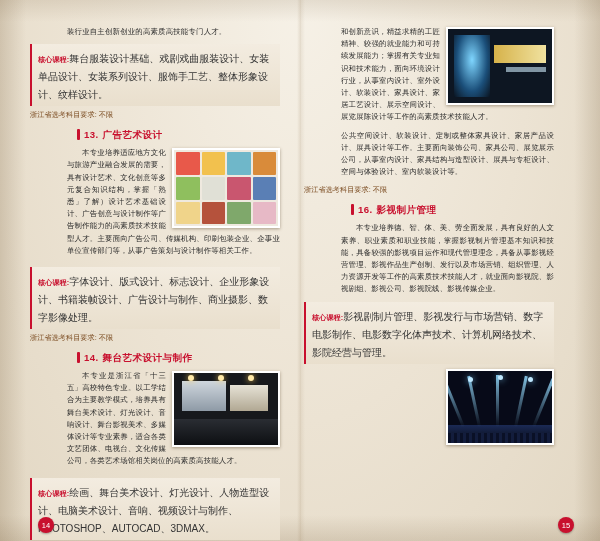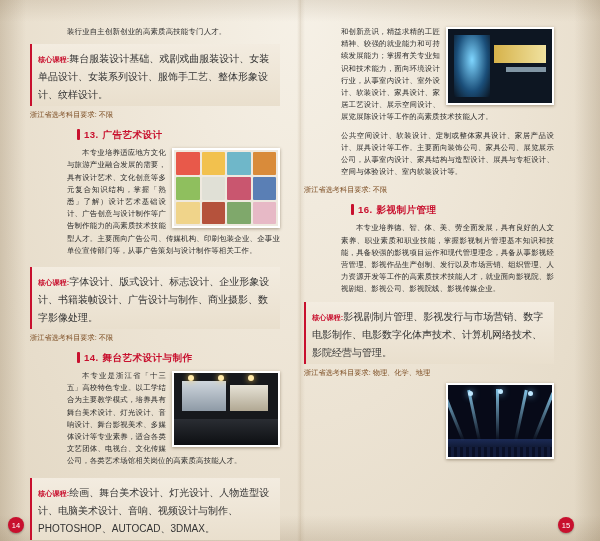--- a/index.html
+++ b/index.html
@@ -117,21 +117,21 @@
   }
   .exam b{color:#7a4a1f;font-weight:normal;}
 
   .pagenum{
     position:absolute;bottom:8px;
     width:16px;height:16px;border-radius:50%;
     background:#c8102e;color:#fff;font-size:7.5px;
     display:flex;align-items:center;justify-content:center;
     box-shadow:0 1px 2px rgba(0,0,0,.3);
   }
-  .pagenum.l{left:8px;text-align:center;}
+  .pagenum.l{left:38px;text-align:center;}
   .pagenum.r{right:26px;}
   .clear{clear:both;height:0;}
 </style>
 </head>
 <body>
 
 <div class="page">
   <div class="vignette"></div>
   <div class="gutter"></div>
 
@@ -236,24 +236,20 @@
     <div class="block">
       <div class="maj">
         <span class="bar"></span>
         <span class="t">16.</span>
         <span class="t">影视制片管理</span>
       </div>
       <p class="para indent">本专业培养德、智、体、美、劳全面发展，具有良好的人文素养、职业素质和职业技能，掌握影视制片管理基本知识和技能，具备较强的影视项目运作和现代管理理念，具备从事影视经营管理、影视作品生产创制、发行以及市场营销、组织管理、人力资源开发等工作的高素质技术技能人才，就业面向影视院、影视剧组、影视公司、影视院线、影视传媒企业。</p>
       <div class="corecard">
         <span class="label">核心课程:</span><span class="body">影视剧制片管理、影视发行与市场营销、数字电影制作、电影数字化体声技术、计算机网络技术、影院经营与管理。</span>
       </div>
-      <div class="exam">
-        <b>浙江省选考科目要求:</b>
-        <span>物理、化学、地理</span>
-      </div>
     </div>
 
     <div class="block">
       <div class="photo p-audio">
         <div class="stage"></div>
         <div class="crowd"></div>
         <div class="beam" style="left:14px;transform:rotate(-22deg)"></div>
         <div class="beam" style="left:30px;transform:rotate(-12deg)"></div>
         <div class="beam" style="left:48px;transform:rotate(0deg)"></div>
         <div class="beam" style="left:66px;transform:rotate(12deg)"></div>

